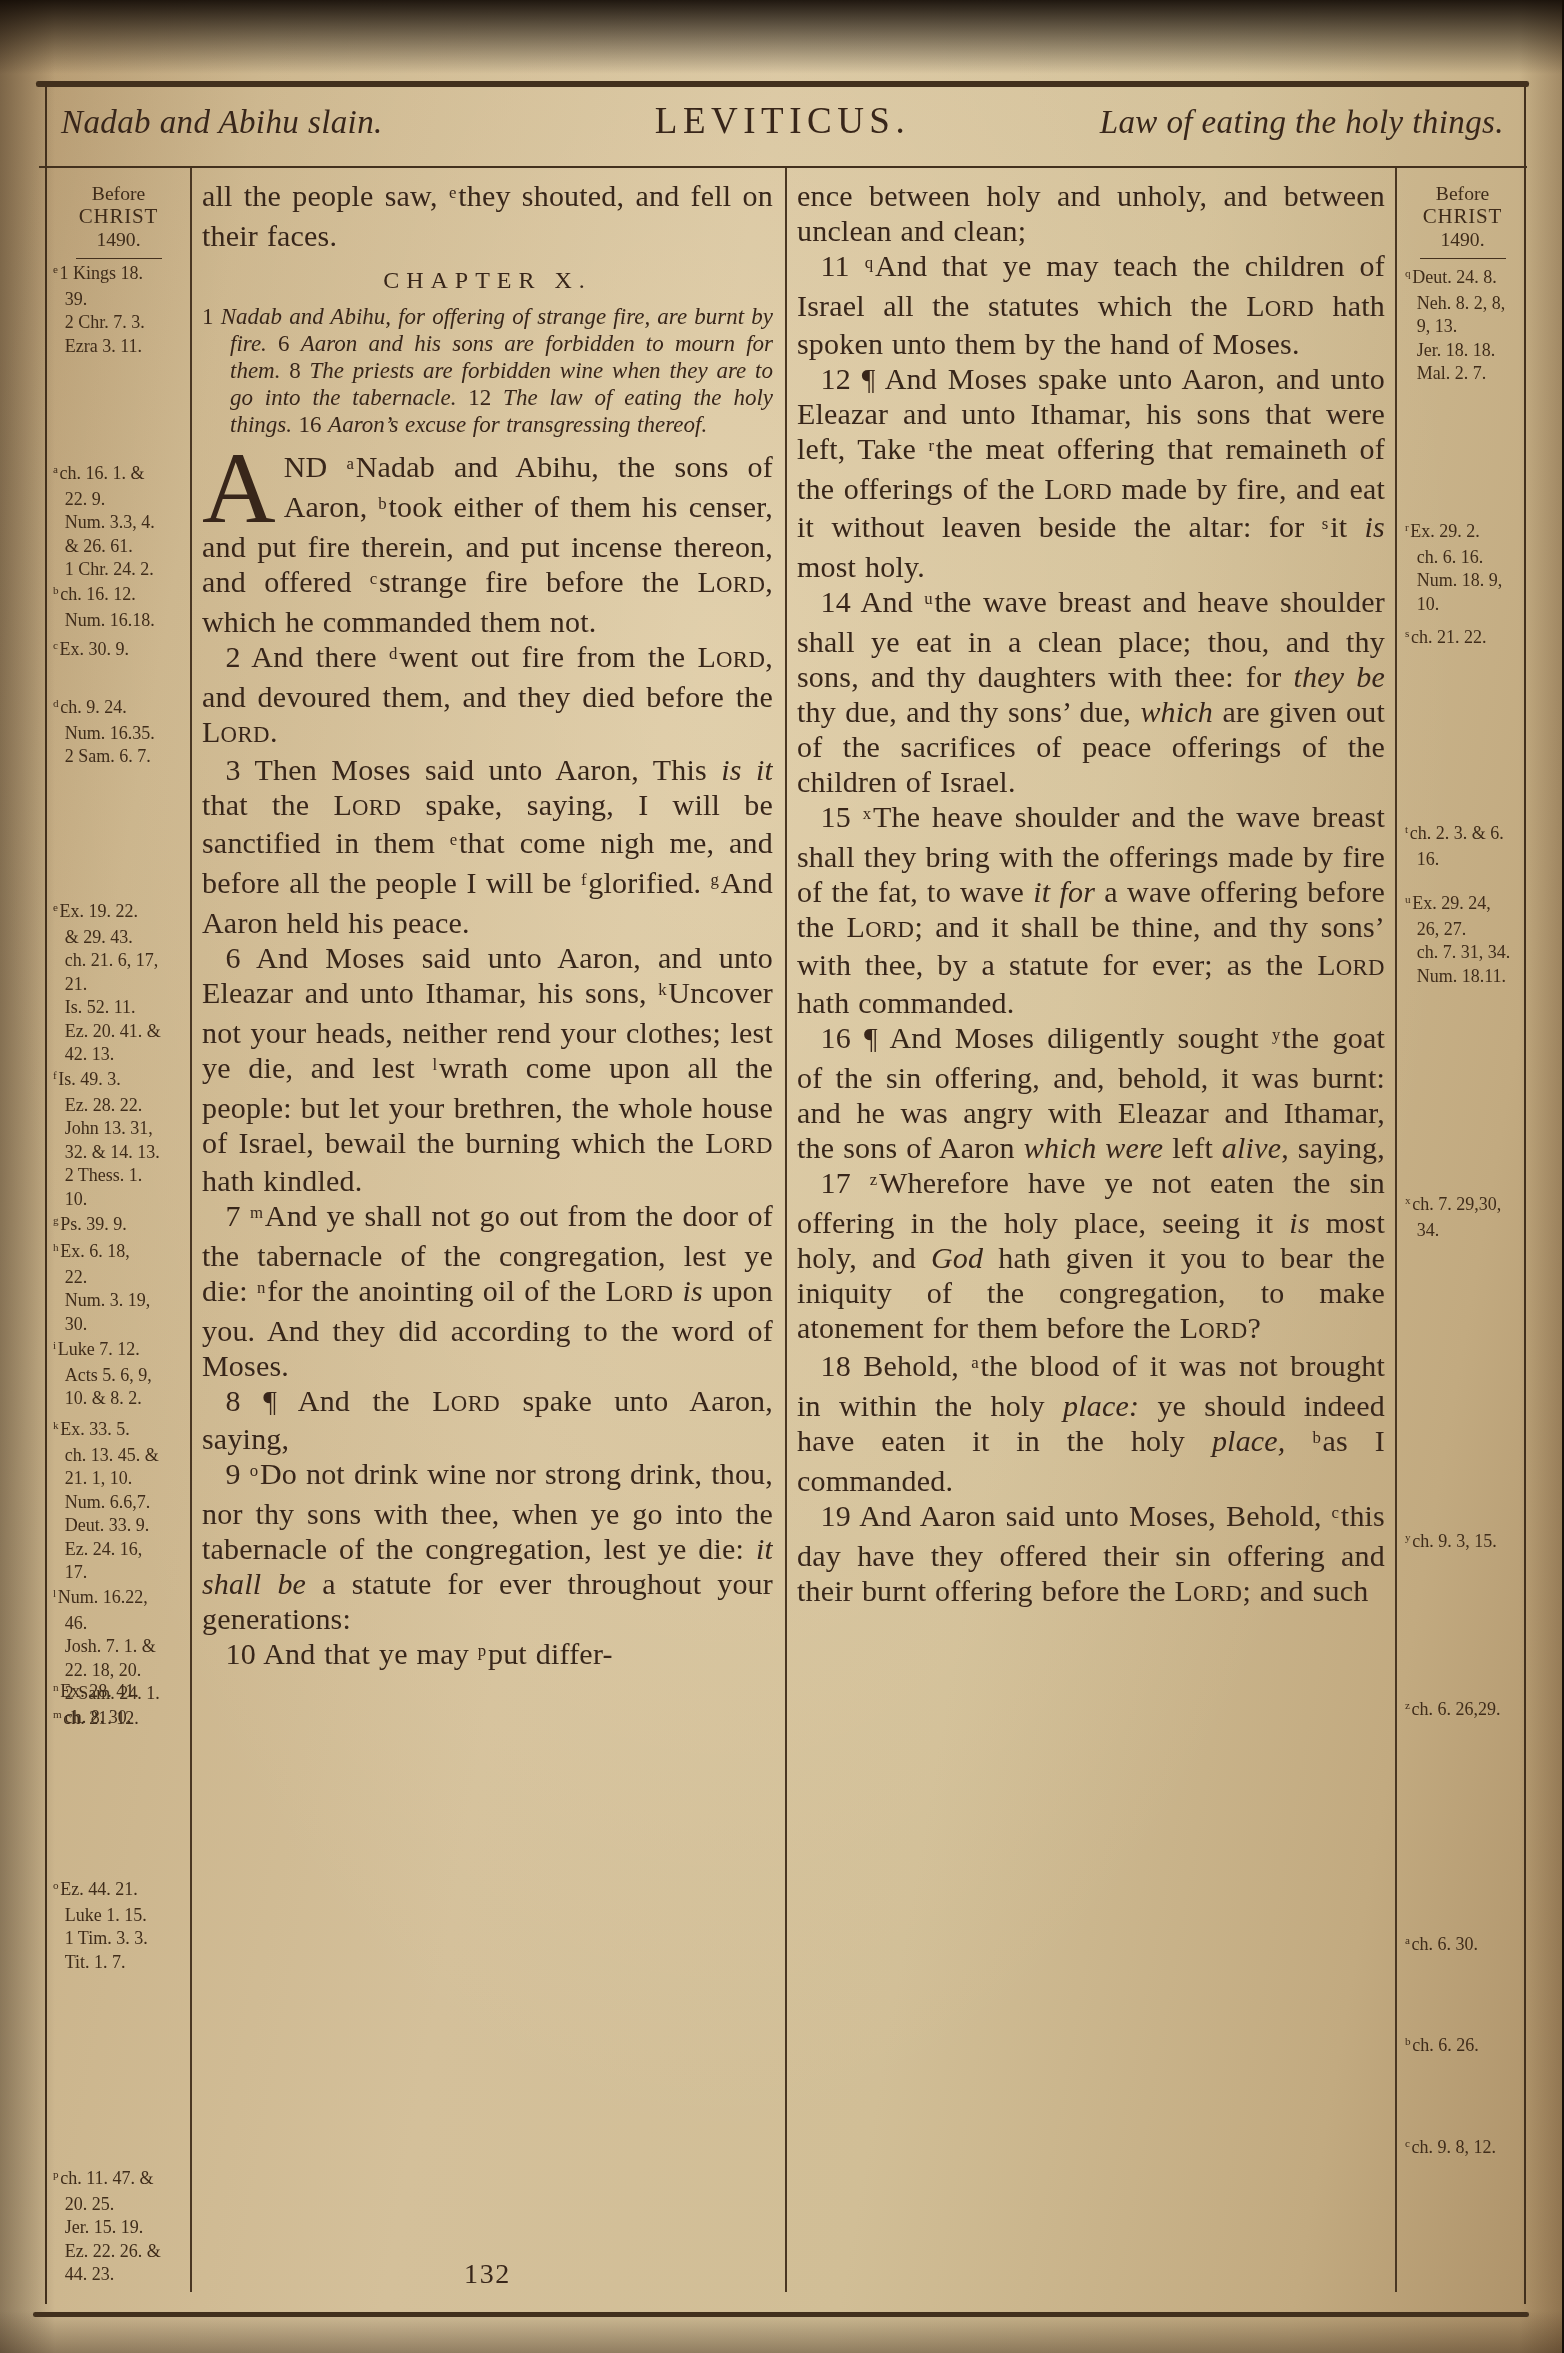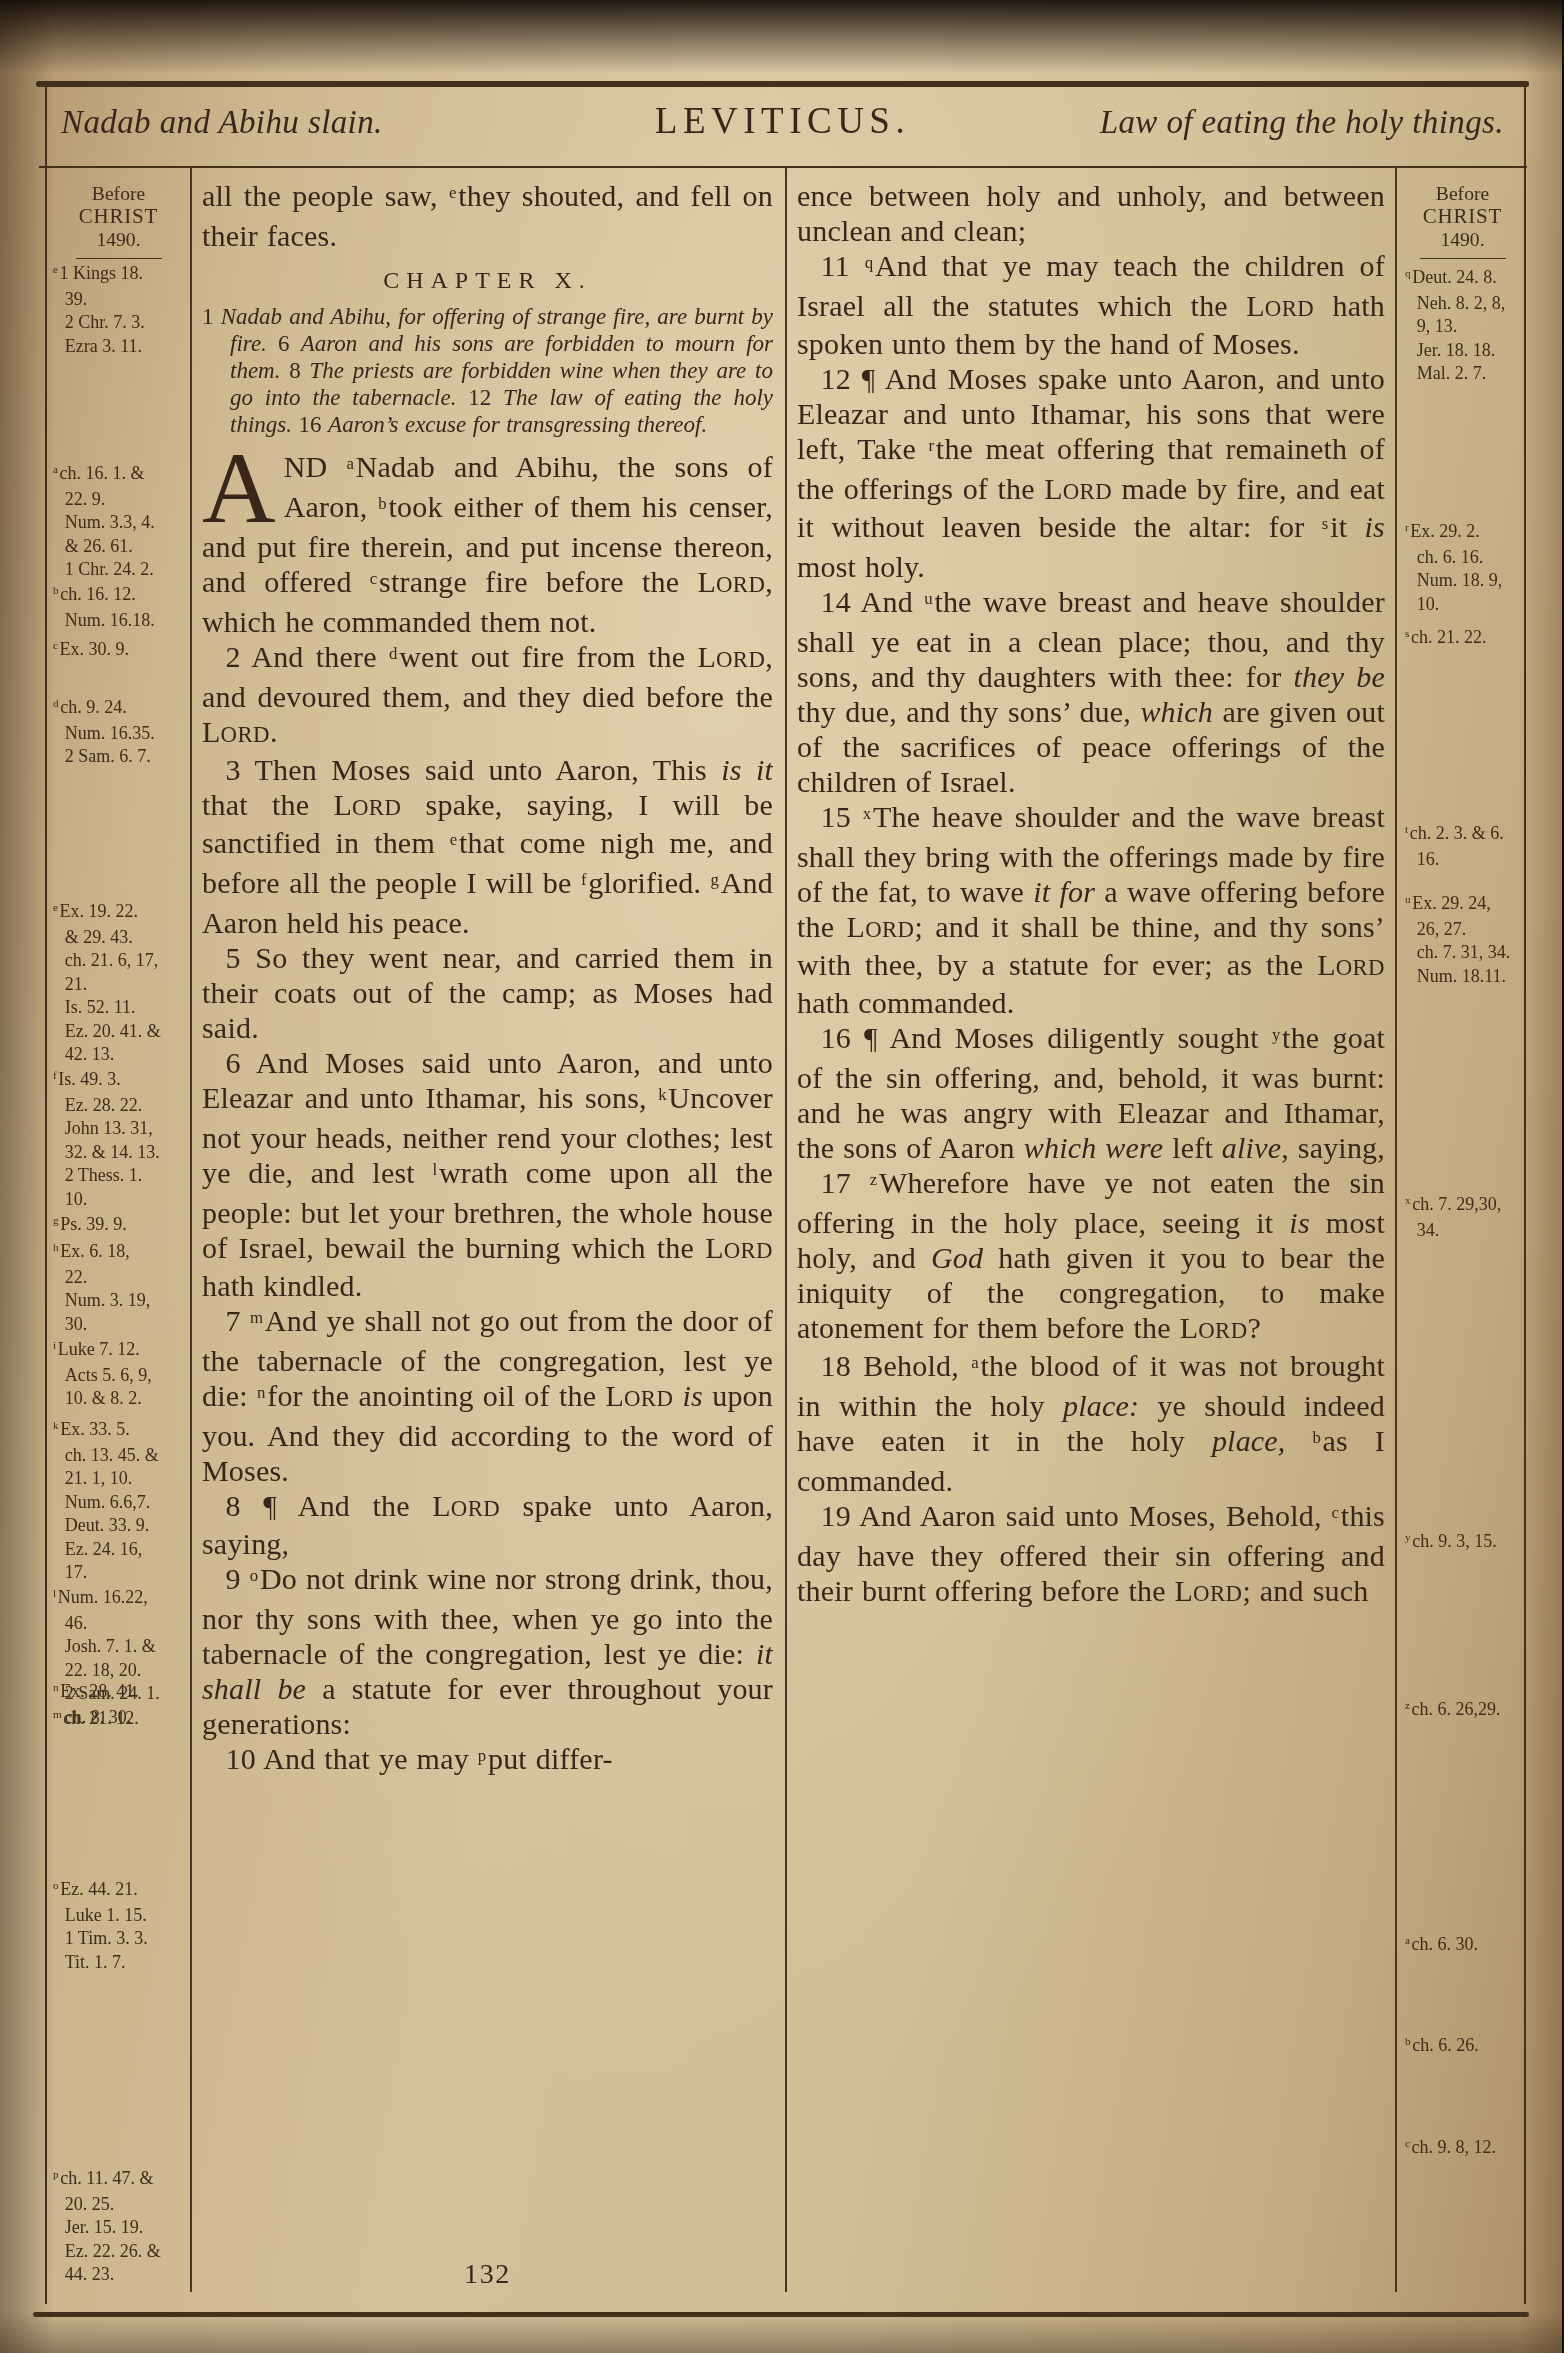--- a/index.html
+++ b/index.html
@@ -99,21 +99,20 @@
     </div>
 
   <div class="col col-left">
     <p class="cont">all the people saw, <sup>e</sup>they shouted, and fell on their faces.</p>
     <h2 class="chap">CHAPTER X.</h2>
     <p class="summary">1 <i>Nadab and Abihu, for offering of strange fire, are burnt by fire.</i> 6 <i>Aaron and his sons are forbidden to mourn for them.</i> 8 <i>The priests are forbidden wine when they are to go into the tabernacle.</i> 12 <i>The law of eating the holy things.</i> 16 <i>Aaron’s excuse for transgressing thereof.</i></p>
     <div>
         <p class="verse vdc"><span class="dc">A</span>ND <sup>a</sup>Nadab and Abihu, the sons of Aaron, <sup>b</sup>took either of them his censer, and put fire therein, and put incense thereon, and offered <sup>c</sup>strange fire before the <span class="lord">L<span class="sc">ORD</span></span>, which he commanded them not.</p>
         <p class="verse">2 And there <sup>d</sup>went out fire from the <span class="lord">L<span class="sc">ORD</span></span>, and devoured them, and they died before the <span class="lord">L<span class="sc">ORD</span></span>.</p>
         <p class="verse">3 Then Moses said unto Aaron, This <i>is it</i> that the <span class="lord">L<span class="sc">ORD</span></span> spake, saying, I will be sanctified in them <sup>e</sup>that come nigh me, and before all the people I will be <sup>f</sup>glorified. <sup>g</sup>And Aaron held his peace.</p>
-        <p class="verse">5 So they went near, and carried them in their coats out of the camp; as Moses had said.</p>
         <p class="verse">6 And Moses said unto Aaron, and unto Eleazar and unto Ithamar, his sons, <sup>k</sup>Uncover not your heads, neither rend your clothes; lest ye die, and lest <sup>l</sup>wrath come upon all the people: but let your brethren, the whole house of Israel, bewail the burning which the <span class="lord">L<span class="sc">ORD</span></span> hath kindled.</p>
         <p class="verse">7 <sup>m</sup>And ye shall not go out from the door of the tabernacle of the congregation, lest ye die: <sup>n</sup>for the anointing oil of the <span class="lord">L<span class="sc">ORD</span></span> <i>is</i> upon you. And they did according to the word of Moses.</p>
         <p class="verse">8 ¶ And the <span class="lord">L<span class="sc">ORD</span></span> spake unto Aaron, saying,</p>
         <p class="verse">9 <sup>o</sup>Do not drink wine nor strong drink, thou, nor thy sons with thee, when ye go into the tabernacle of the congregation, lest ye die: <i>it shall be</i> a statute for ever throughout your generations:</p>
         <p class="verse">10 And that ye may <sup>p</sup>put differ-</p>
       </div>
   </div>
 
   <div class="col col-right">
     <p class="cont">ence between holy and unholy, and between unclean and clean;</p>

